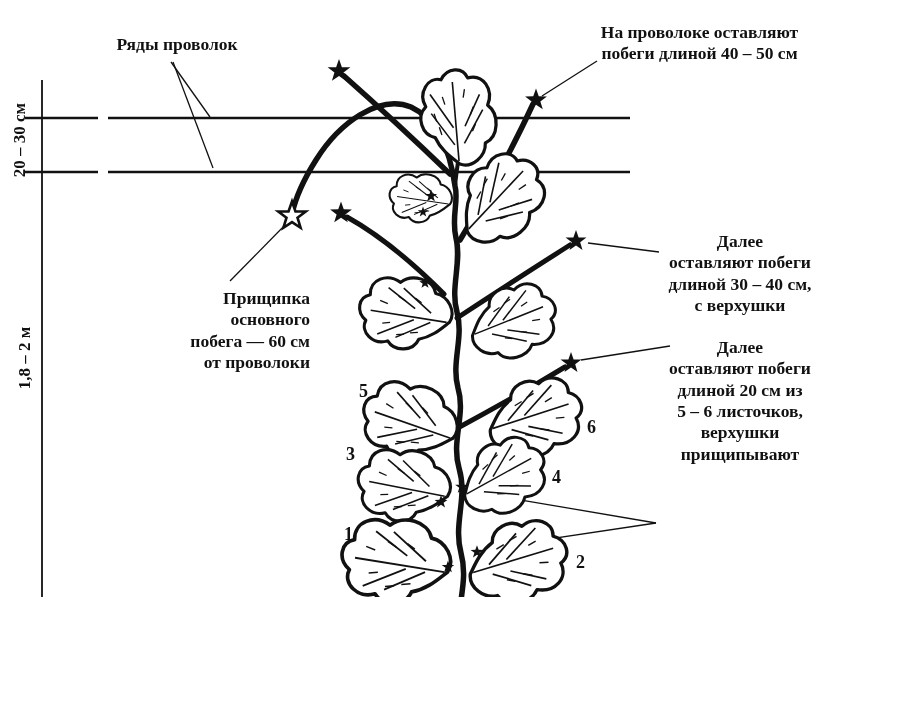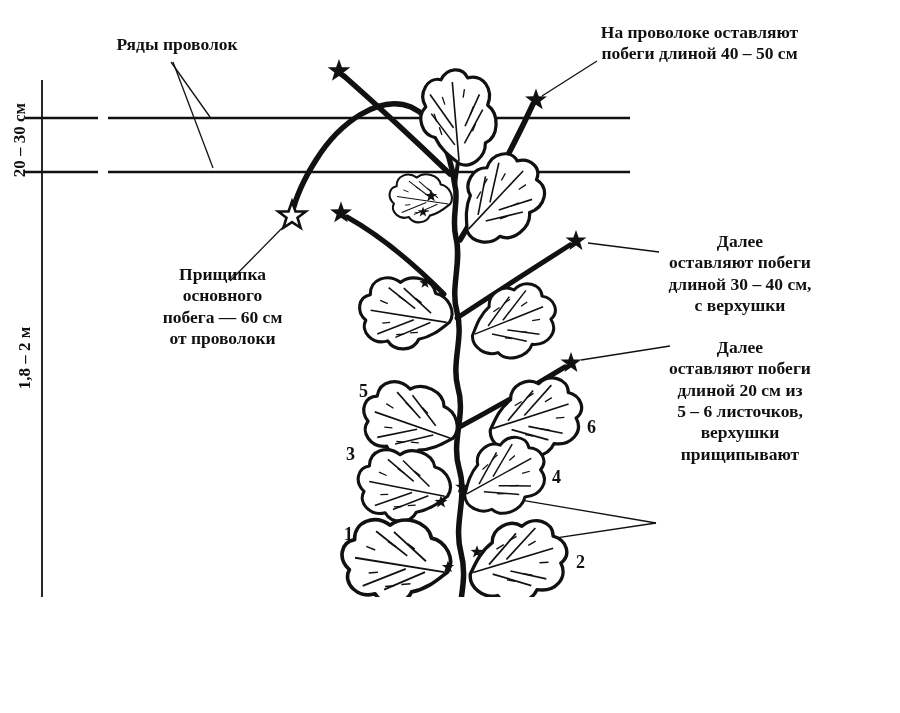--- a/index.html
+++ b/index.html
@@ -167,21 +167,21 @@
       <use href="#star" transform="translate(477,552) scale(0.68)"></use>
       <use href="#star" transform="translate(448,567) scale(0.66)"></use>
     </g>
   </svg>
 
   <div class="label" style="left:92px; top:34px; width:170px;">Ряды проволок</div>
 
   <div class="label" style="left:552px; top:22px; width:295px;">На проволоке оставляют
 побеги длиной 40 – 50 см</div>
 
-  <div class="label" style="left:135px; top:264px; width:175px;">Прищипка
+  <div class="label" style="left:135px; top:288px; width:175px;text-align:right;">Прищипка
 основного
 побега — 60 см
 от проволоки</div>
 
   <div class="label" style="left:645px; top:231px; width:190px;">Далее
 оставляют побеги
 длиной 30 – 40 см,
 с верхушки</div>
 
   <div class="label" style="left:645px; top:337px; width:190px;">Далее

